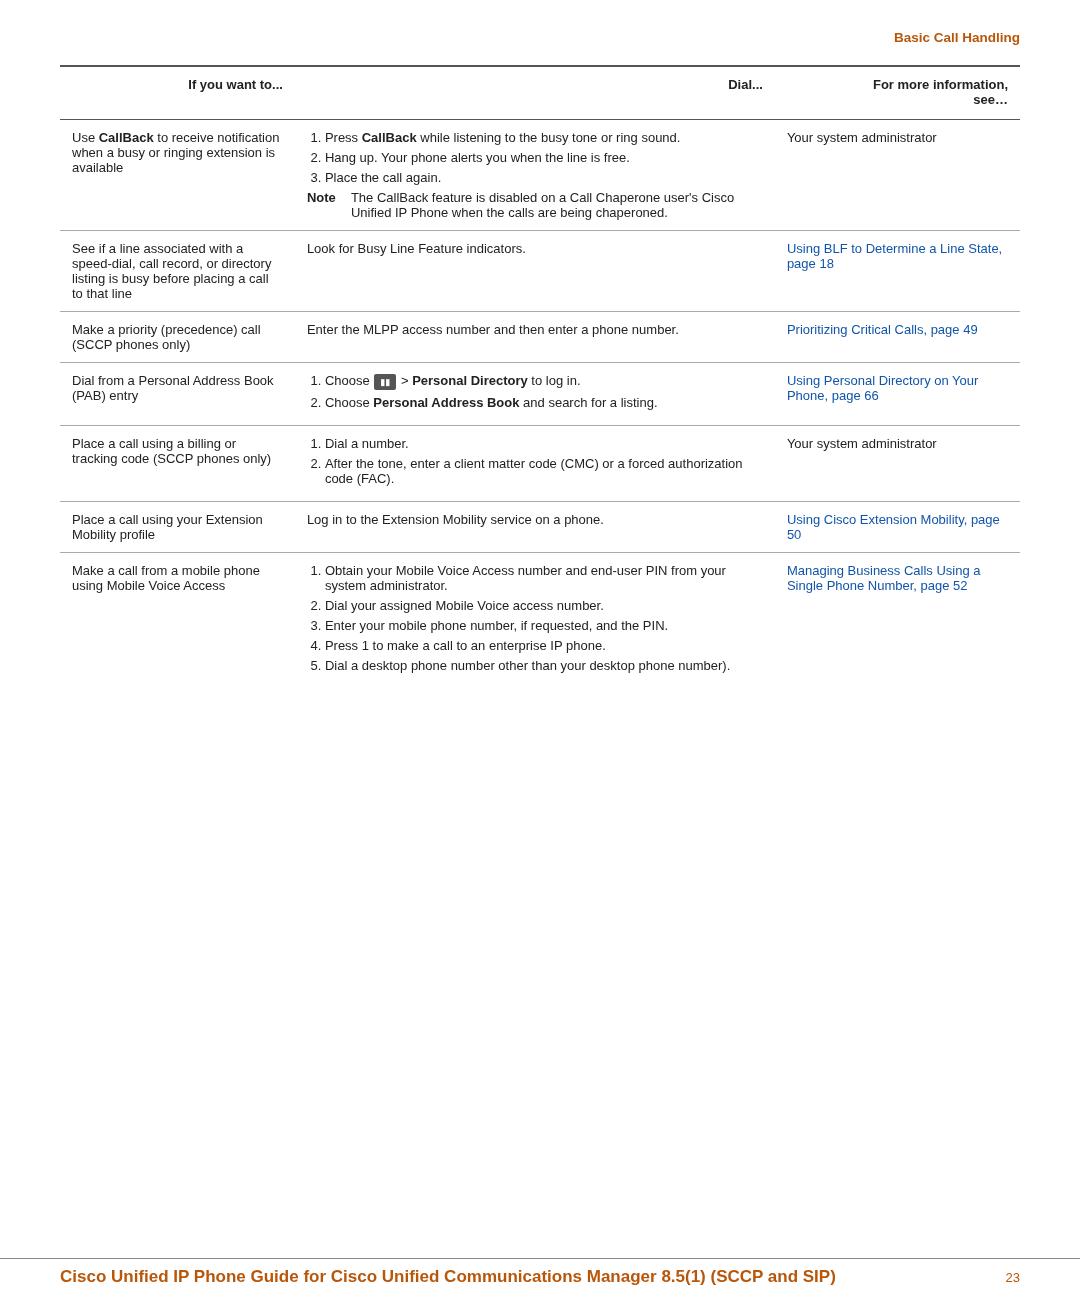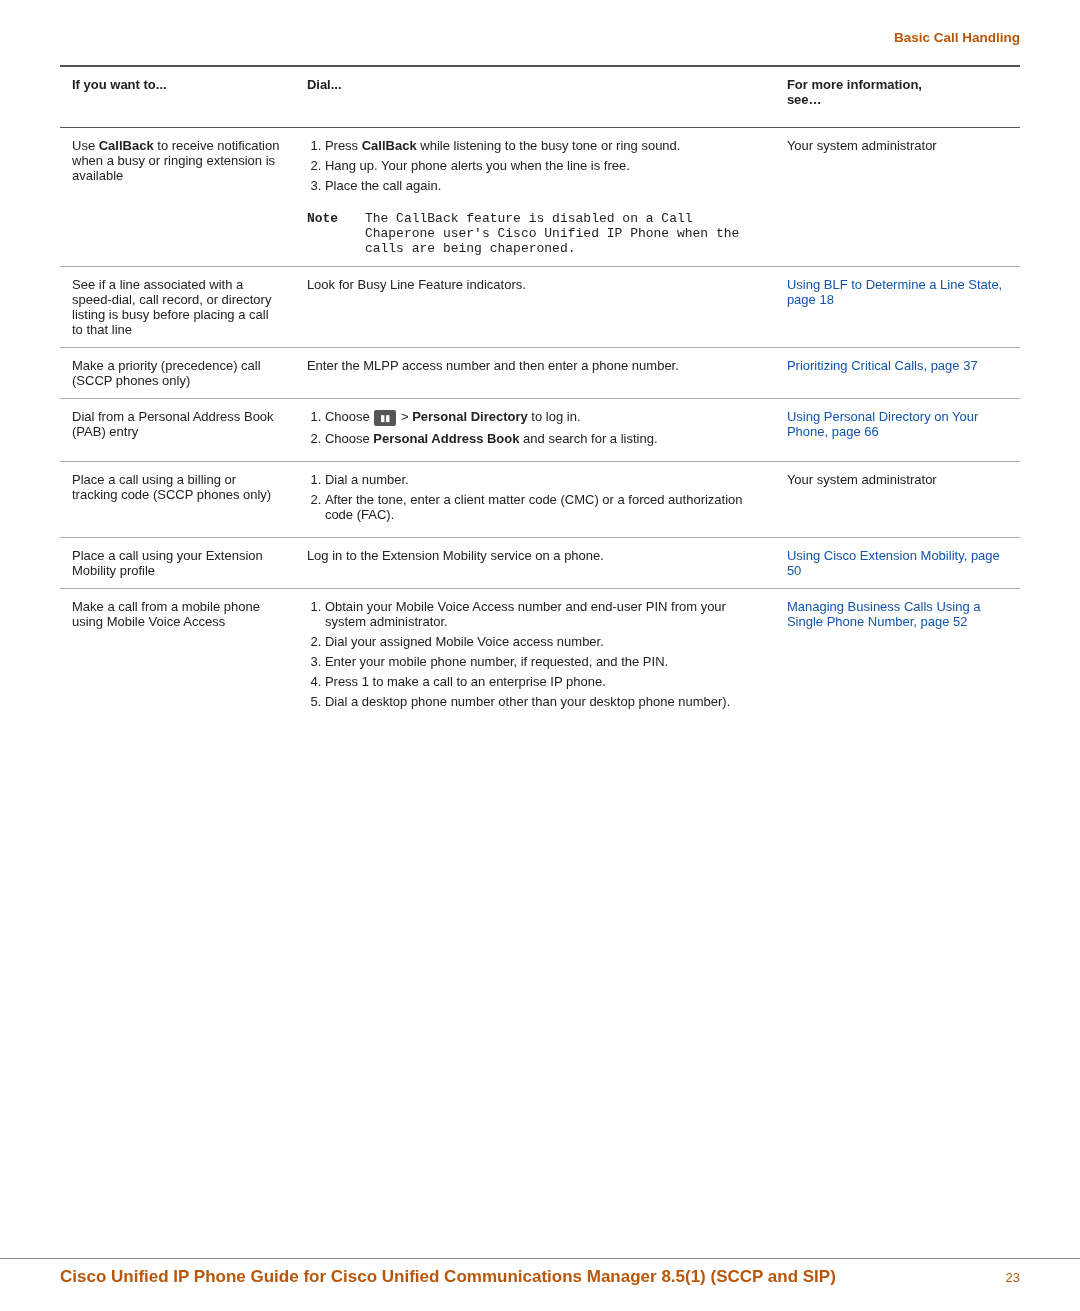--- a/index.html
+++ b/index.html
@@ -33,37 +33,37 @@
       margin-top: 10px;
     }
     th, td {
       border-top: 1.5px solid #888;
       padding: 10px 12px;
       vertical-align: top;
       font-size: 13px;
     }
     th {
       font-weight: bold;
-      text-align: left;
+      text-align: right;
       border-top: 2px solid #555;
-      padding-bottom: 20px;
+      padding-bottom: 12px;
     }
     td {
       border-top: 1px solid #aaa;
     }
     tr:first-child td {
       border-top: 1.5px solid #555;
     }
     .col-if { width: 230px; }
     .col-then { width: 470px; }
     .col-more { width: 240px; }
     .link-text { color: #1155aa; }
     ol.steps { padding-left: 18px; }
     ol.steps li { margin-bottom: 5px; }
-    .note-row { display: flex; gap: 20px; margin-top: 18px; font-family: Liberation Mono, monospace; }
+    .note-row { display: flex; gap: 6px; margin-top: 5px; }
     .note-label { font-weight: bold; min-width: 38px; }
     .icon-box {
       display: inline-block;
       background: #555;
       color: #fff;
       width: 22px;
       height: 16px;
       text-align: center;
       line-height: 16px;
       font-size: 9px;
@@ -132,21 +132,21 @@
           <td class="col-more">Your system administrator</td>
         </tr>
         <tr>
           <td class="col-if">See if a line associated with a speed-dial, call record, or directory listing is busy before placing a call to that line</td>
           <td class="col-then">Look for Busy Line Feature indicators.</td>
           <td class="col-more"><span class="link-text">Using BLF to Determine a Line State, page 18</span></td>
         </tr>
         <tr>
           <td class="col-if">Make a priority (precedence) call (SCCP phones only)</td>
           <td class="col-then">Enter the MLPP access number and then enter a phone number.</td>
-          <td class="col-more"><span class="link-text">Prioritizing Critical Calls, page 37</span></td>
+          <td class="col-more"><span class="link-text">Prioritizing Critical Calls, page 49</span></td>
         </tr>
         <tr>
           <td class="col-if">Dial from a Personal Address Book (PAB) entry</td>
           <td class="col-then">
             <ol class="steps">
               <li>Choose <span class="icon-box">▮▮</span> &gt; <b>Personal Directory</b> to log in.</li>
               <li>Choose <b>Personal Address Book</b> and search for a listing.</li>
             </ol>
           </td>
           <td class="col-more"><span class="link-text">Using Personal Directory on Your Phone, page 66</span></td>

